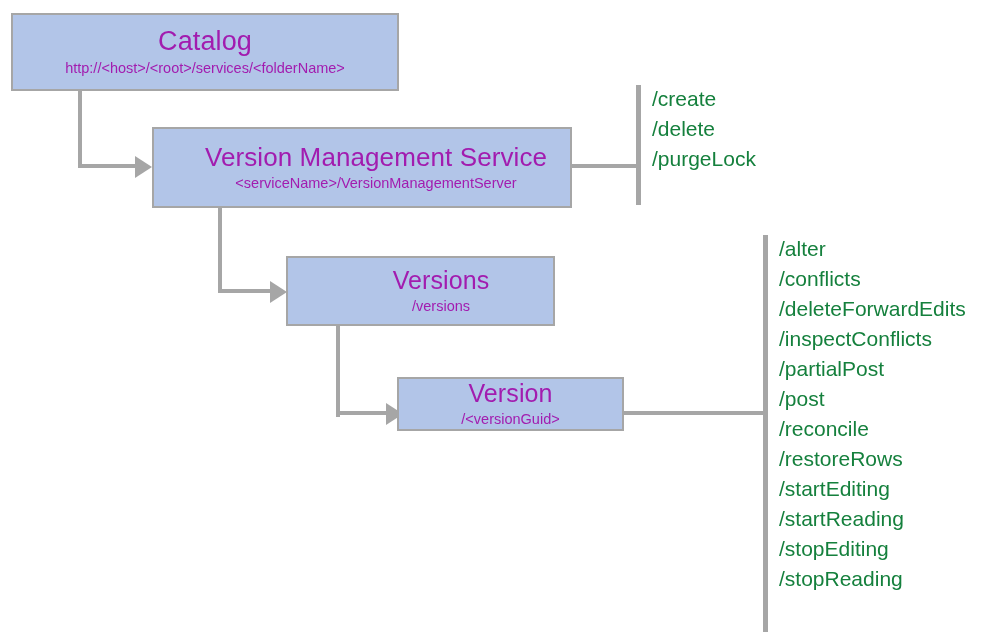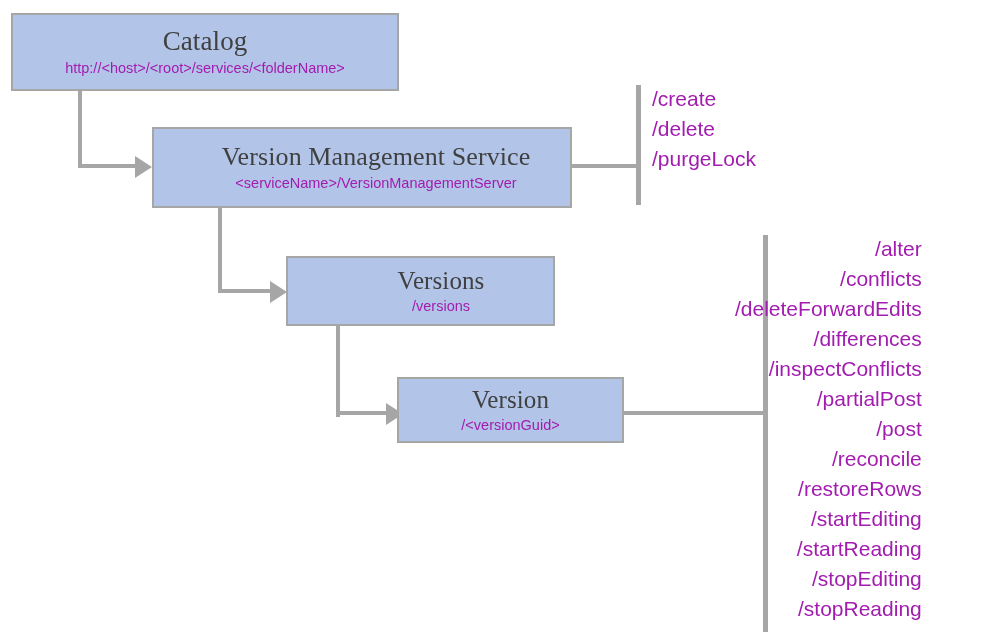--- a/index.html
+++ b/index.html
@@ -28,23 +28,22 @@
     align-items: center;
     justify-content: center;
     text-align: center;
     color: #111111;
     z-index: 3;
   }
   .node-title {
     font-size: 26px;
     line-height: 1.1;
     letter-spacing: 0.1px;
-    color: #404040;
+    color: #a21caf;
     white-space: nowrap;
-    font-family: Liberation Serif, serif;
   }
   .node-sub {
     font-size: 14.5px;
     line-height: 1.2;
     margin-top: 3px;
     color: #a21caf;
     white-space: nowrap;
   }
   .node.catalog .node-title { font-size: 27px; }
   .node.vms .node-title { font-size: 26px; }
@@ -71,21 +70,21 @@
   .bracket {
     position: absolute;
     width: 5px;
     background: #a6a6a6;
     z-index: 1;
   }
 
   
   .op-list {
     position: absolute;
-    color: #a21caf;
+    color: #15803d;
     font-size: 21px;
     line-height: 30px;
     white-space: nowrap;
     z-index: 2;
   }
   .op-list .op {
     display: block;
   }
 </style>
 </head>
@@ -119,36 +118,35 @@
   <div class="node vms" style="left:152px; top:127px; width:420px; height:81px;padding-left:28px;">
     <div class="node-title">Version Management Service</div>
     <div class="node-sub">&lt;serviceName&gt;/VersionManagementServer</div>
   </div>
 
   <div class="node versions" style="left:286px; top:256px; width:269px; height:70px;padding-left:41px;">
     <div class="node-title">Versions</div>
     <div class="node-sub">/versions</div>
   </div>
 
-  <div class="node version" style="left:397px; top:377px; width:227px; height:66px;">
+  <div class="node version" style="left:397px; top:377px; width:227px; height:54px;">
     <div class="node-title">Version</div>
     <div class="node-sub">/&lt;versionGuid&gt;</div>
   </div>
 
   <div class="op-list" id="service-ops" style="left:652px; top:84px;">
       <span class="op">/create</span>
       <span class="op">/delete</span>
       <span class="op">/purgeLock</span>
     </div>
 
-  <div class="op-list" id="version-ops" style="left:735px; top:234px;text-align:right;">
+  <div class="op-list" id="version-ops" style="left:779px; top:234px;">
       <span class="op">/alter</span>
       <span class="op">/conflicts</span>
       <span class="op">/deleteForwardEdits</span>
-      <span class="op">/differences</span>
       <span class="op">/inspectConflicts</span>
       <span class="op">/partialPost</span>
       <span class="op">/post</span>
       <span class="op">/reconcile</span>
       <span class="op">/restoreRows</span>
       <span class="op">/startEditing</span>
       <span class="op">/startReading</span>
       <span class="op">/stopEditing</span>
       <span class="op">/stopReading</span>
     </div>

